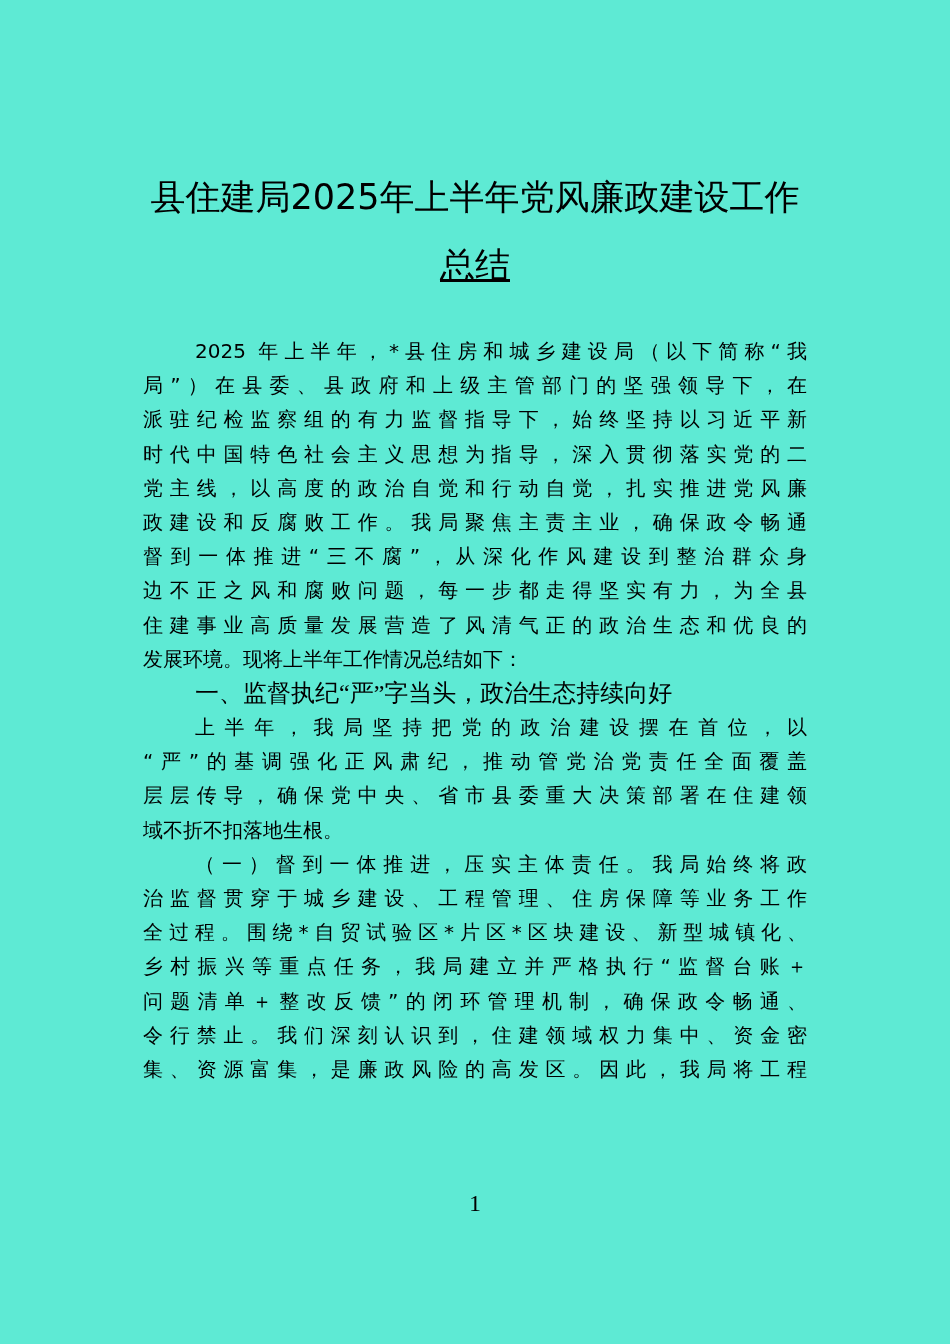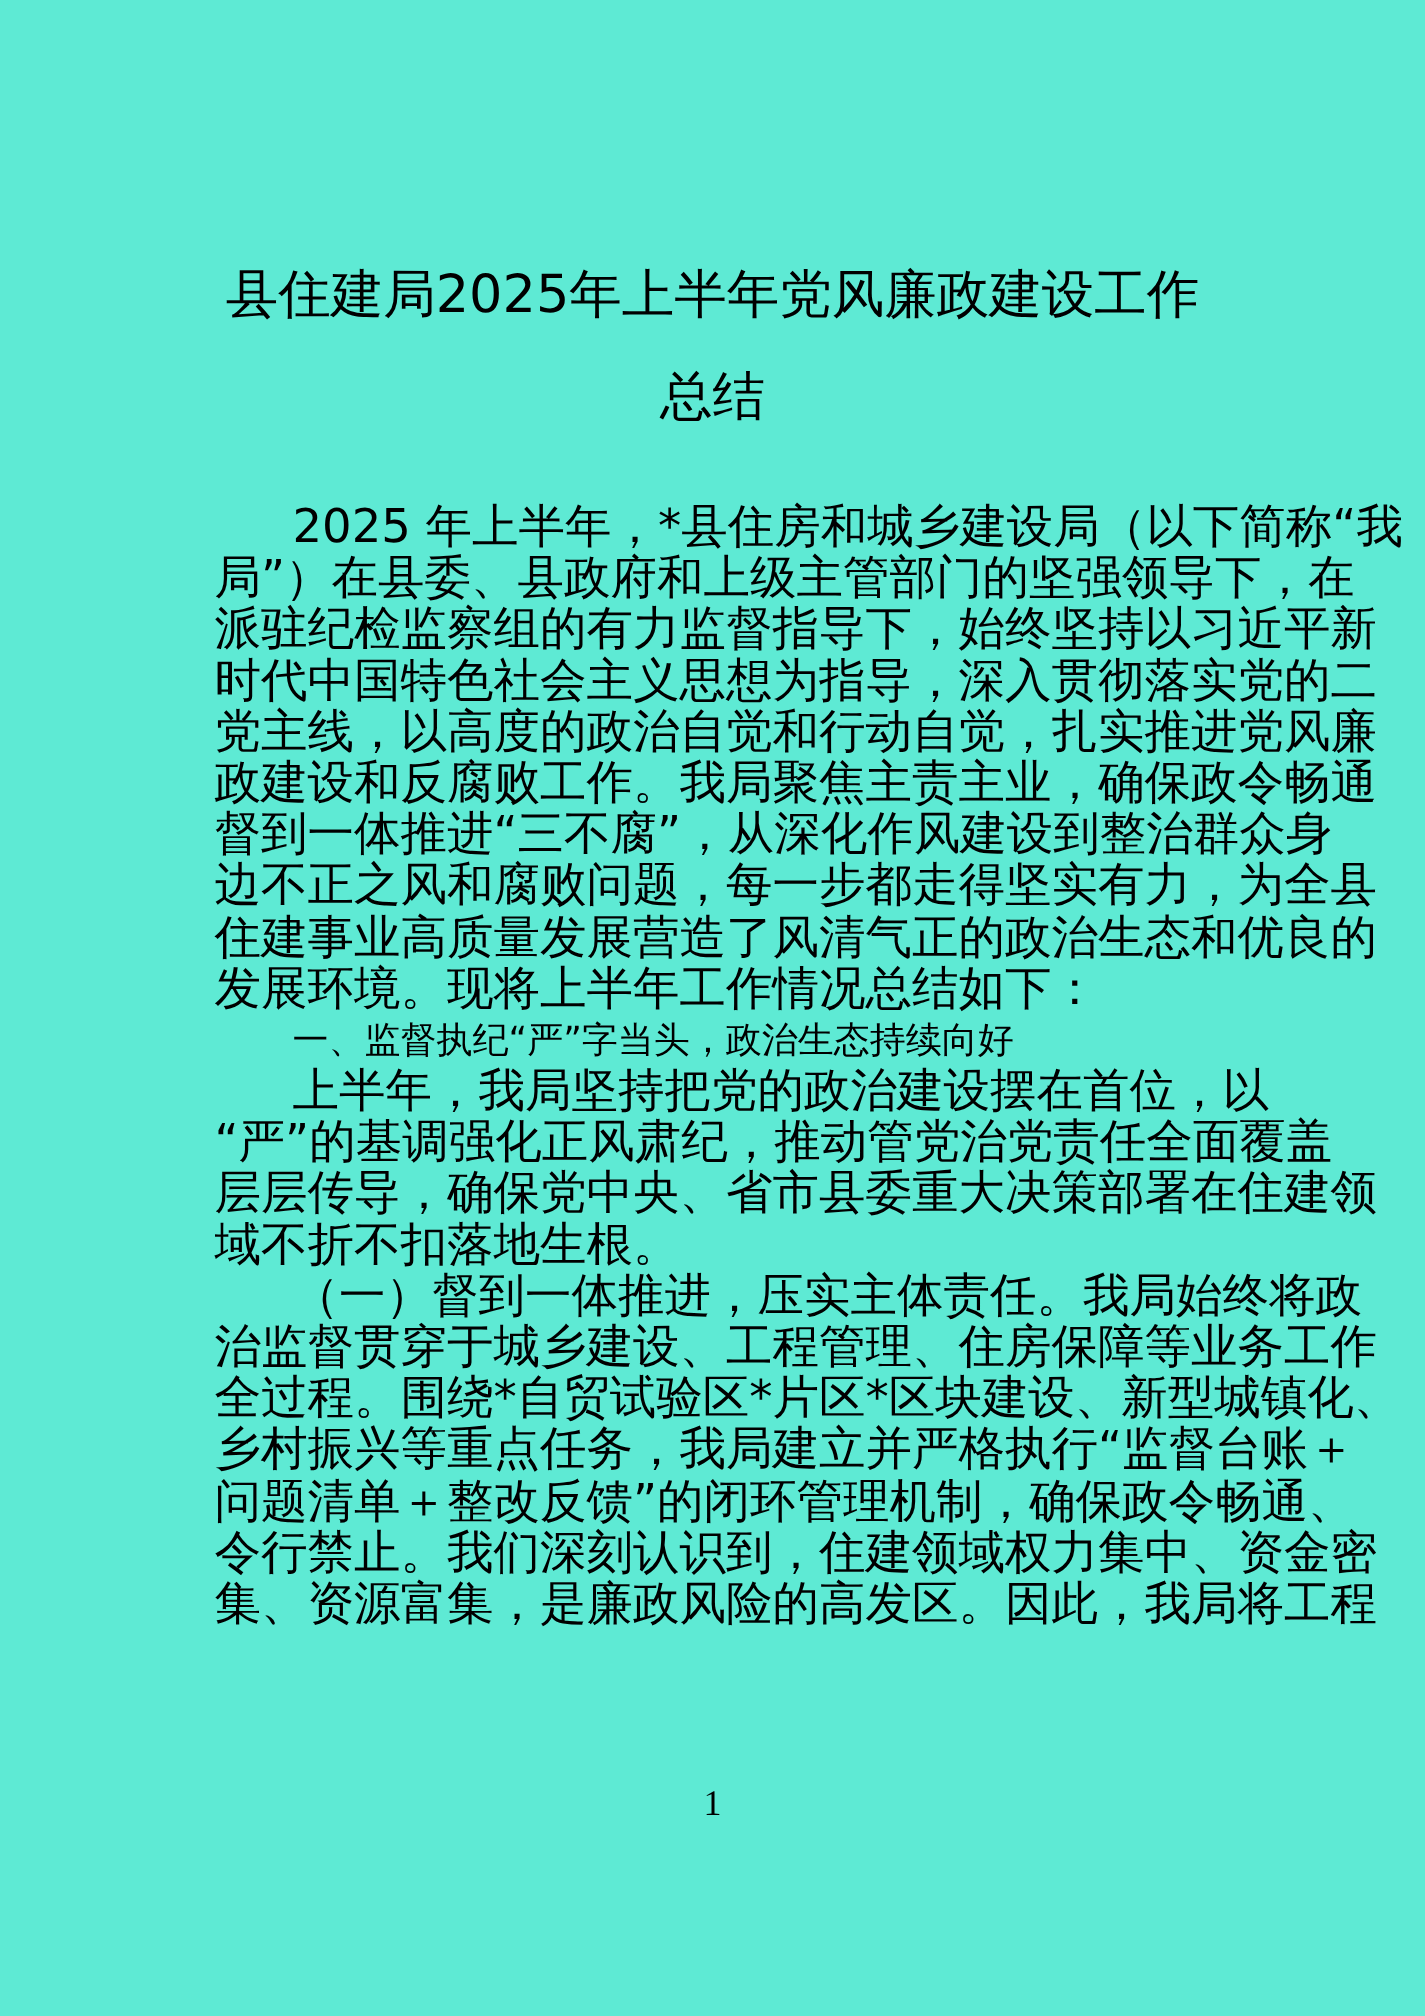--- a/index.html
+++ b/index.html
@@ -2,25 +2,25 @@
 <html><head>
   <meta charset="utf-8">
   <style>
     html, body { margin: 0; padding: 0; background: #ffffff; }
     body { width: 950px; height: 1344px; position: relative; overflow: hidden;
            font-family: "DejaVu Sans", "Liberation Sans", sans-serif; color: #000; }
     .page { position: absolute; left: 0; top: 0; width: 950px; height: 1344px; background: #5eead4; }
     .title { position: absolute; left: 0; width: 950px; text-align: center;
              font-size: 35px; line-height: 44px; letter-spacing: 0px; white-space: nowrap; }
     .title-1 { top: 175px; }
-    .title-2 { top: 243px; }
+    .title-2 { top: 243px; text-decoration: underline; }
     .body-lines { position: absolute; left: 143px; top: 334px; width: 664px; }
-    .line { height: 34.2px; line-height: 34.2px; font-size: 31px; white-space: nowrap;
+    .line { height: 34.2px; line-height: 34.2px; font-size: 20px; white-space: nowrap;
             text-align: justify; text-align-last: justify; overflow: visible; }
-    .line.last { text-align-last: left; }
+    .line.last { text-align-last: left; font-family: Liberation Serif, serif; }
     .line.indent { padding-left: 52px; }
     .line.heading { font-size: 24px; text-align-last: left; }
     .page-number { position: absolute; left: 0; width: 950px; top: 1188px; text-align: center;
                    font-family: "Liberation Serif", "DejaVu Serif", serif; font-size: 24px; line-height: 30px; }
   </style>
 </head>
 <body>
 
 <div class="page">
   <div class="title title-1">县住建局2025年上半年党风廉政建设工作</div>

